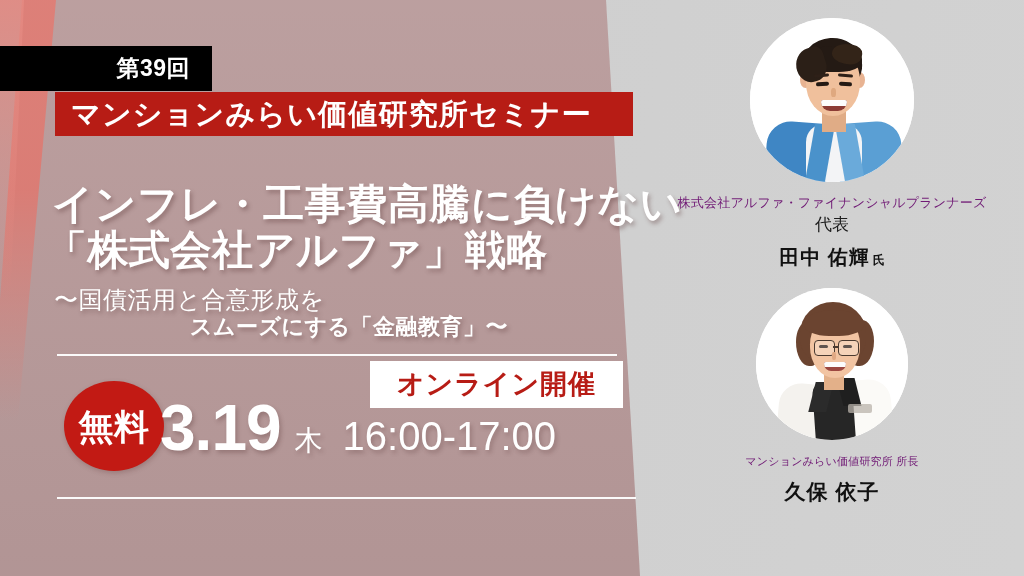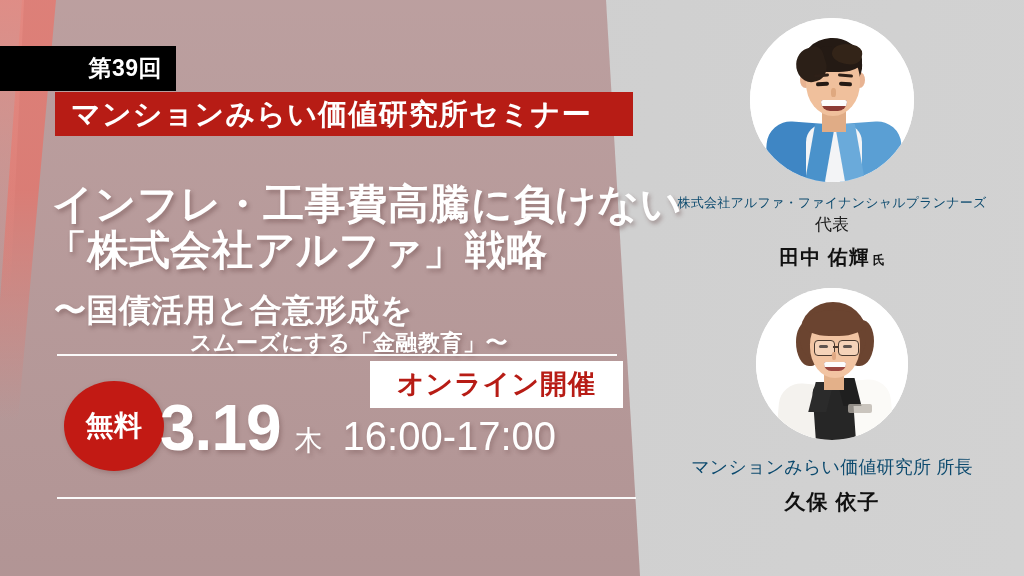--- a/index.html
+++ b/index.html
@@ -57,27 +57,27 @@
     width: 120px; height: 300px;
     background: linear-gradient(180deg, #e58a82 0%, rgba(205,150,145,0) 100%);
     clip-path: polygon(0 0, 24px 0, 10px 300px, 0 300px);
     opacity: 0.85;
   }
 
   
   .issue-badge {
     position: absolute;
     left: 0; top: 46px;
-    width: 176px; height: 45px;
+    width: 212px; height: 45px;
     background: #000000;
     display: flex;
     align-items: center;
     justify-content: flex-end;
     box-sizing: border-box;
-    padding-right: 14px;
+    padding-right: 22px;
   }
   .issue-badge .txt {
     color: #ffffff;
     font-size: 23px;
     font-weight: bold;
     letter-spacing: 0.5px;
     line-height: 1;
   }
 
   
@@ -112,26 +112,26 @@
   .headline .h-line2 {
     font-size: 41px;
     font-weight: bold;
     line-height: 1.12;
     letter-spacing: 0.5px;
     white-space: nowrap;
   }
   .headline .h-line1 { padding-left: 12px; }
   .headline .h-line2 { padding-left: 6px; }
   .headline .h-line3 {
-    font-size: 32px;
-    font-weight: bold;
+    font-size: 24px;
+    font-weight: normal;
     line-height: 1.18;
     letter-spacing: 0.5px;
     padding-left: 14px;
-    margin-top: 18px;
+    margin-top: 12px;
     white-space: nowrap;
   }
   .headline .h-line4 {
     font-size: 22px;
     font-weight: bold;
     line-height: 1.18;
     letter-spacing: 0.5px;
     padding-left: 150px;
     white-space: nowrap;
   }
@@ -172,21 +172,21 @@
     width: 100px; height: 90px;
     border-radius: 50%;
     background: #c21a14;
     display: flex;
     align-items: center;
     justify-content: center;
     box-shadow: 1px 2px 5px rgba(90,50,50,0.28);
   }
   .free-circle .txt {
     color: #ffffff;
-    font-size: 28px;
+    font-size: 35px;
     font-weight: bold;
     letter-spacing: 0.5px;
     line-height: 1;
   }
 
   
   .date-row {
     position: absolute;
     left: 160px; top: 396px;
     display: flex;
@@ -230,21 +230,21 @@
     border-radius: 50%;
     overflow: hidden;
     position: relative;
     background: #fdfdfd;
   }
   .photo-wrap.p2 { width: 152px; height: 152px; }
 
   .caption-org {
     margin-top: 12px;
     font-size: 13px;
-    color: #0c4a6e;
+    color: #701a75;
     line-height: 1.45;
     letter-spacing: 0.2px;
   }
   .caption-role {
     font-size: 17px;
     color: #1d1d1d;
     line-height: 1.45;
   }
   .caption-name {
     margin-top: 7px;
@@ -252,21 +252,21 @@
     font-weight: bold;
     color: #111111;
     letter-spacing: 1px;
   }
   .caption-name .suffix {
     font-size: 12px;
     font-weight: bold;
     margin-left: 3px;
     letter-spacing: 0;
   }
-  .speaker-2 .caption-org { margin-top: 14px; font-size: 18px; }
+  .speaker-2 .caption-org { margin-top: 14px; font-size: 11px; }
   .speaker-2 .caption-name { margin-top: 8px; font-size: 21px; }
 
   
   .pi { position: absolute; }
 
   
   .m-bg { inset: 0; background: #ffffff; }
   .m-hair {
     left: 52px; top: 20px; width: 60px; height: 52px;
     background: #241a14; border-radius: 50% 50% 44% 44%;

